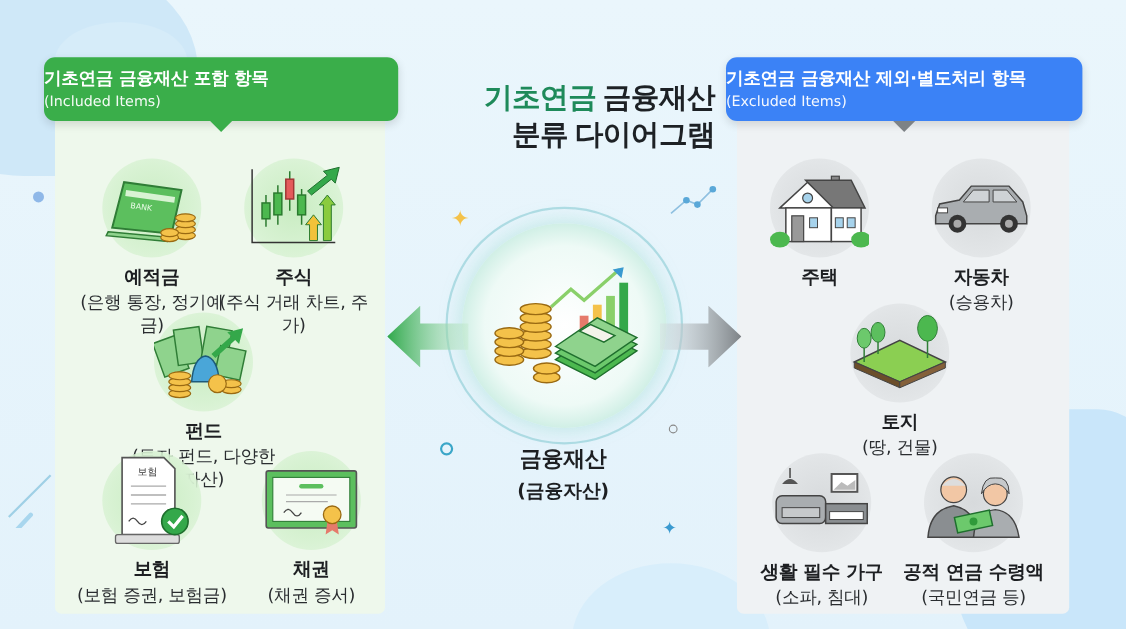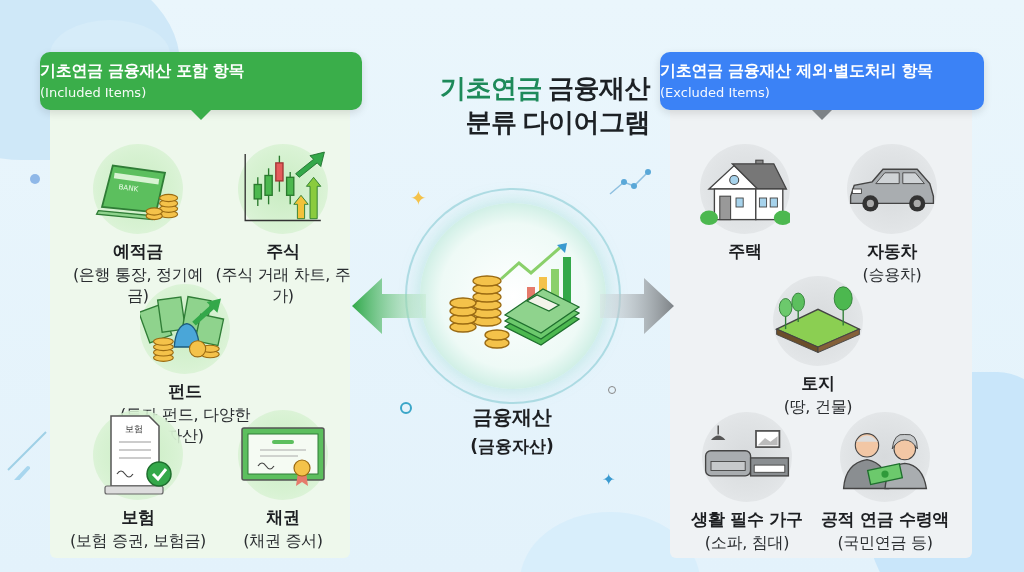--- a/index.html
+++ b/index.html
@@ -113,21 +113,21 @@
           <ellipse cx="84" cy="50" rx="10" ry="4"></ellipse>
         <ellipse cx="68" cy="70" rx="9" ry="4"></ellipse>
           <ellipse cx="68" cy="65" rx="9" ry="4"></ellipse>
       </g>
     </svg>
   </div>
   <span class="label">예적금</span>
   <span class="sub">(은행 통장, 정기예금)</span>
 </div>
 
-<div class="item inc" style="left:208px;top:144px">
+<div class="item inc" style="left:192px;top:144px">
   <div class="icon-wrap">
     <svg width="100" height="86" viewBox="0 0 100 86">
       <polyline points="8,4 8,78 92,78" fill="none" stroke="#333" stroke-width="1.5"></polyline>
       <g stroke="#2a7a2e" stroke-width="1.5">
         <line x1="22" y1="30" x2="22" y2="62"></line>
           <rect x="18" y="38" width="8" height="16" fill="#4cb84f"></rect>
         <line x1="34" y1="20" x2="34" y2="60"></line>
           <rect x="30" y="28" width="8" height="22" fill="#4cb84f"></rect>
         <line x1="46" y1="6" x2="46" y2="46"></line>
           <rect x="42" y="14" width="8" height="20" fill="#e45b5b" stroke="#a23636"></rect>

